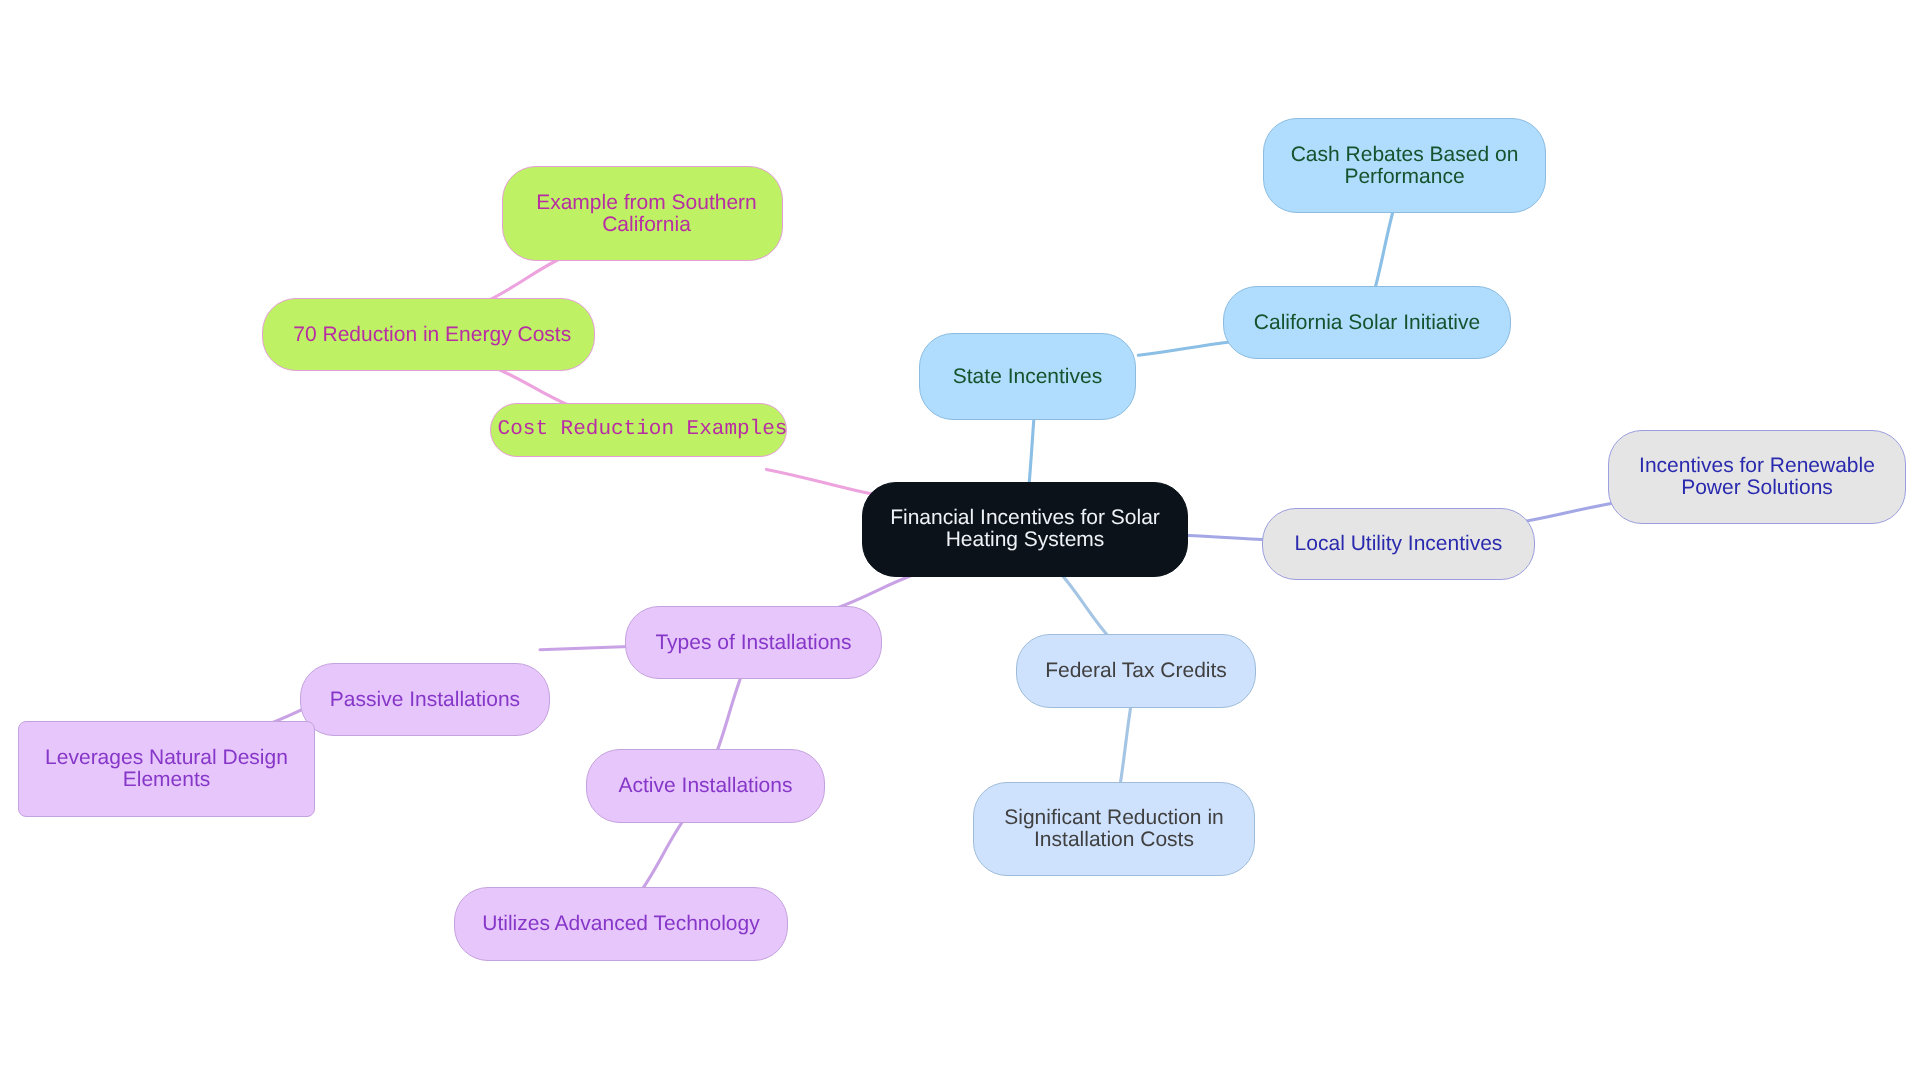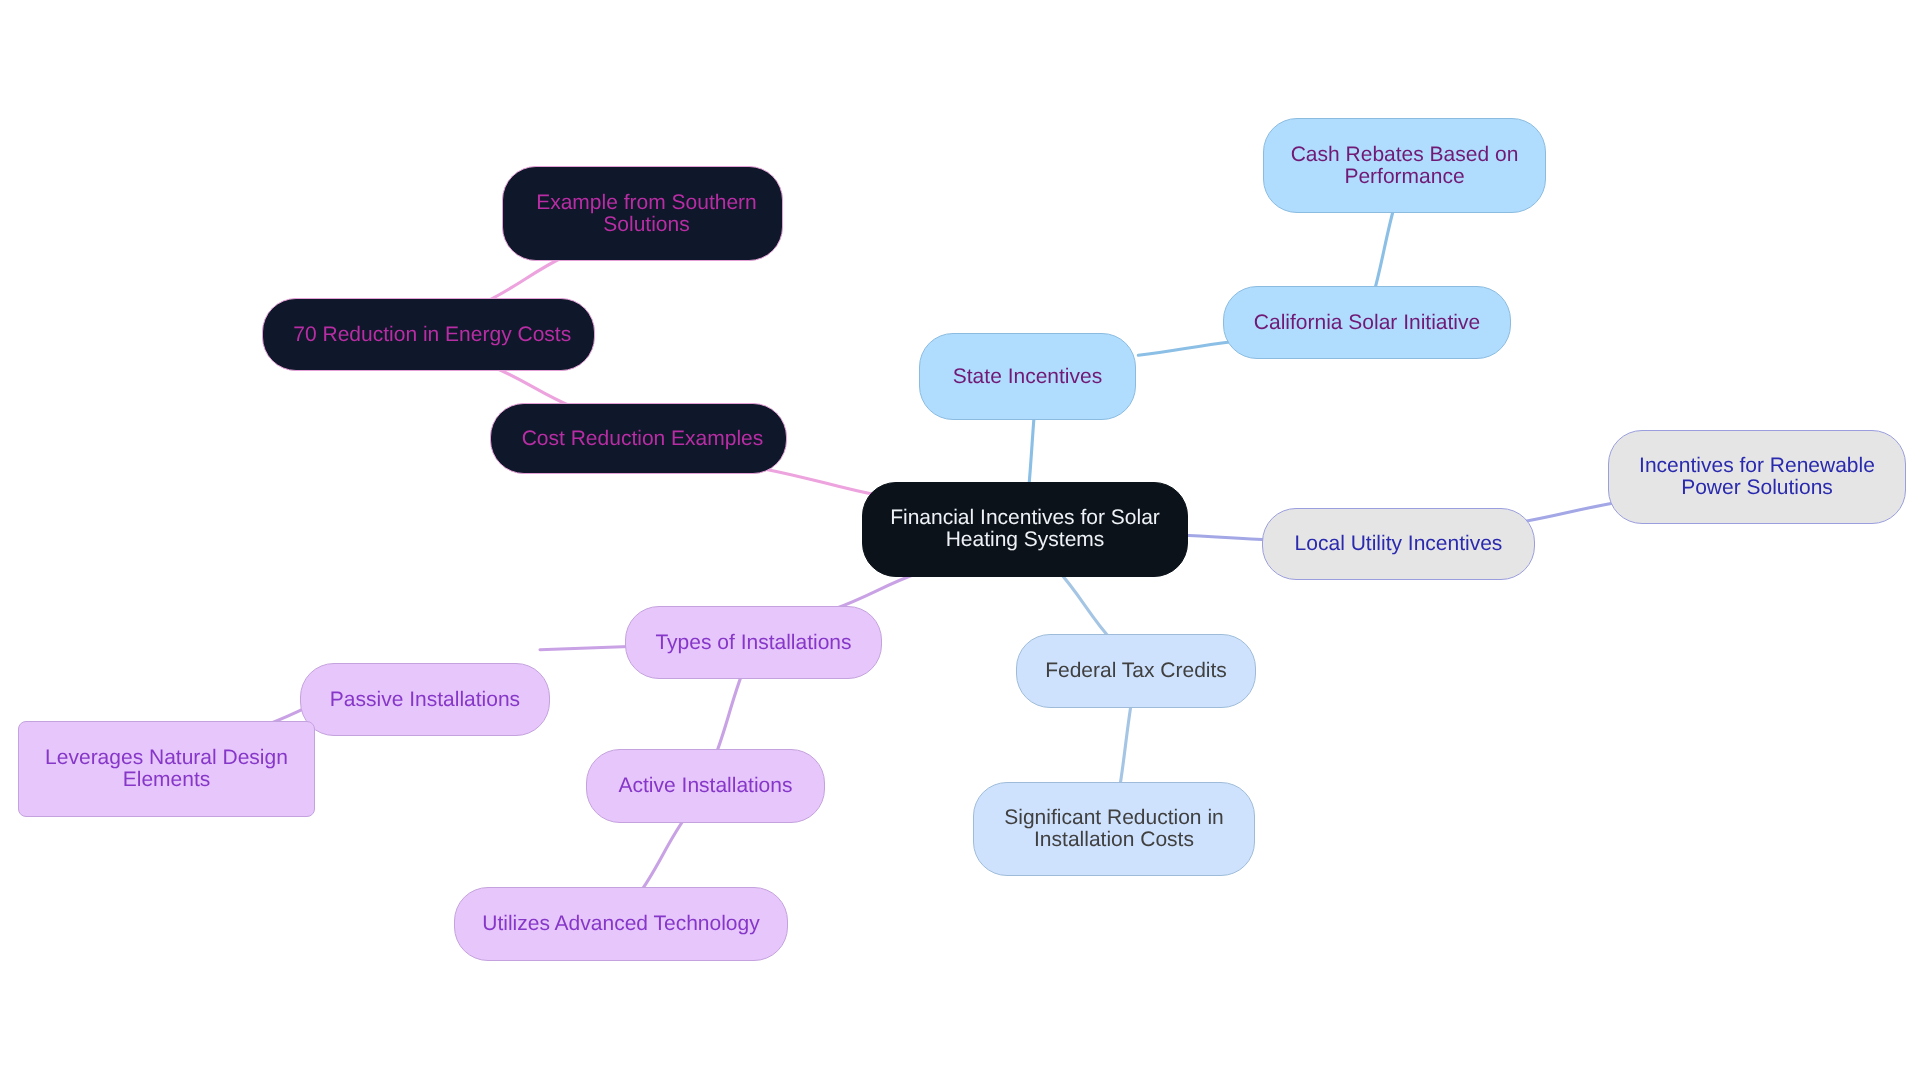--- a/index.html
+++ b/index.html
@@ -12,24 +12,24 @@
   #node-layer{position:absolute;left:0;top:0;width:1920px;height:1083px;}
   .mm-node{position:absolute;box-sizing:border-box;display:flex;flex-direction:column;
         will-change:transform;transform:translateZ(0);
         align-items:center;justify-content:center;text-align:center;
         border-style:solid;border-width:1.3px;
         font-size:21px;line-height:22px;white-space:nowrap;}
   .mm-label{display:flex;flex-direction:column;align-items:center;
         justify-content:center;transform:translateY(-0.5px);}
   .mm-line{display:block;}
   .t-root{background:#0b121a;color:#eef1f6;border-color:#0b121a;}
-  .t-blue{background:#b0dcfd;color:#701a75;border-color:#8bbce0;}
+  .t-blue{background:#b0dcfd;color:#14532d;border-color:#8bbce0;}
   .t-lightblue{background:#cfe2fd;color:#404040;border-color:#9ebcd9;}
   .t-violet{background:#e5e5e5;color:#2a2aae;border-color:#9a9ede;}
-  .t-pink{background:#0f172a;color:#b82da4;border-color:#e59fd7;padding-left:8px;}
+  .t-pink{background:#bef264;color:#b82da4;border-color:#e59fd7;padding-left:8px;}
   .t-lilac{background:#e7c6fc;color:#8637c8;border-color:#c4a2dd;}
   .e-blue{stroke:#8bbfe5;}
   .e-lightblue{stroke:#a5c5e4;}
   .e-violet{stroke:#a3a7e5;}
   .e-pink{stroke:#eda3de;}
   .e-lilac{stroke:#c9a2e5;}
   .mm-edge{fill:none;stroke-width:3.1px;stroke-linecap:round;}
 </style>
 </head>
 <body>
@@ -92,34 +92,34 @@
     <div class="mm-label">
       <span class="mm-line">Federal Tax Credits</span>
     </div>
   </div>
   <div class="mm-node t-lightblue" style="left:972.9px;top:782.4px;width:282px;height:94px;border-radius:34px;">
     <div class="mm-label">
       <span class="mm-line">Significant Reduction in</span>
       <span class="mm-line">Installation Costs</span>
     </div>
   </div>
-  <div class="mm-node t-pink" style="left:489.6px;top:403.3px;width:297px;height:71px;border-radius:34px;">
+  <div class="mm-node t-pink" style="left:489.6px;top:403.3px;width:297px;height:54px;border-radius:34px;font-family:Liberation Mono, monospace;">
     <div class="mm-label">
       <span class="mm-line">Cost Reduction Examples</span>
     </div>
   </div>
   <div class="mm-node t-pink" style="left:262.2px;top:297.9px;width:332.5px;height:73px;border-radius:34px;">
     <div class="mm-label">
       <span class="mm-line">70 Reduction in Energy Costs</span>
     </div>
   </div>
   <div class="mm-node t-pink" style="left:501.8px;top:165.5px;width:281px;height:95px;border-radius:34px;">
     <div class="mm-label">
       <span class="mm-line">Example from Southern</span>
-      <span class="mm-line">Solutions</span>
+      <span class="mm-line">California</span>
     </div>
   </div>
   <div class="mm-node t-lilac" style="left:625.1px;top:605.6px;width:257px;height:73px;border-radius:34px;">
     <div class="mm-label">
       <span class="mm-line">Types of Installations</span>
     </div>
   </div>
   <div class="mm-node t-lilac" style="left:299.9px;top:618.6px;width:250px;height:73px;border-radius:34px;margin-top:44px;">
     <div class="mm-label">
       <span class="mm-line">Passive Installations</span>

